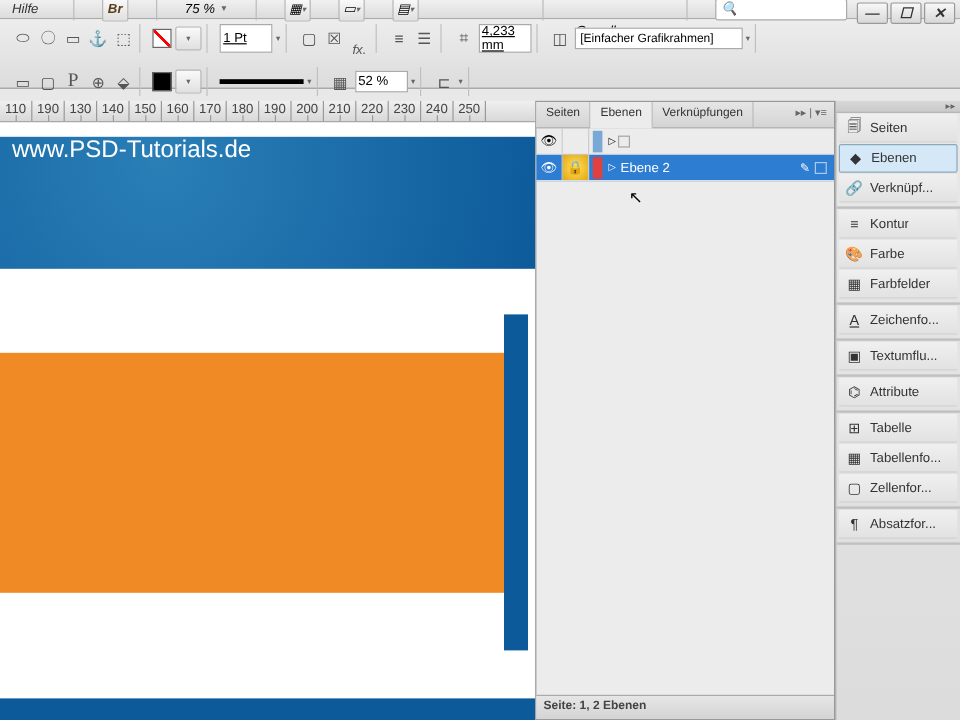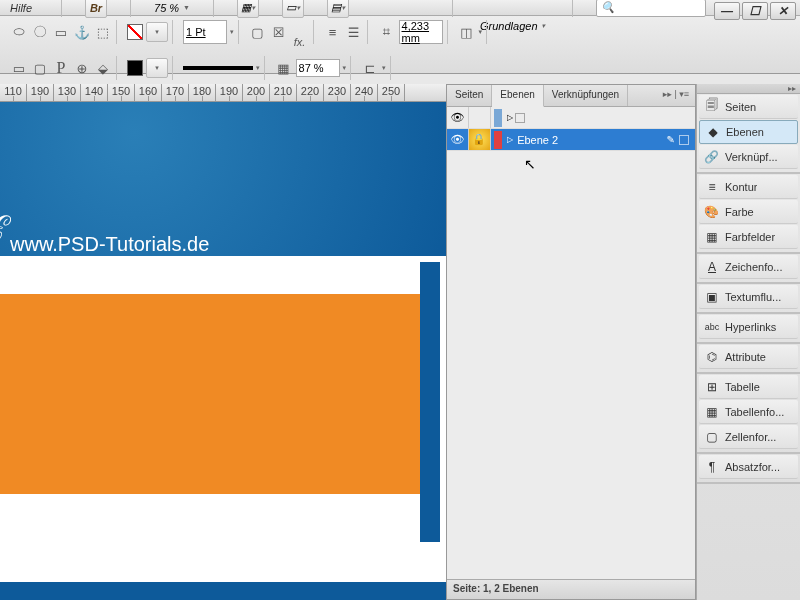--- a/index.html
+++ b/index.html
@@ -26,21 +26,21 @@
 .num-input { width: 44px; height: 24px; background: #fff; border: 1px solid #aaa; padding: 0 2px; display: flex; align-items: center; text-decoration: underline; }
 .pct-input { width: 44px; height: 18px; background: #fff; border: 1px solid #aaa; padding: 0 2px; display: flex; align-items: center; }
 .frame-dd { width: 140px; height: 18px; background: #fff; border: 1px solid #aaa; padding: 0 4px; display: flex; align-items: center; font-size: 10px; }
 .stroke-preview { width: 70px; height: 4px; background: #000; }
 
 .ruler-h { position: absolute; top: 84px; left: 0; right: 0; height: 18px; background: linear-gradient(#f0f0f0,#d8d8d8); border-bottom: 1px solid #999; overflow: hidden; display: flex; font-size: 9px; color: #444; }
 .ruler-h .tick { width: 27px; border-right: 1px solid #999; height: 100%; display: flex; align-items: flex-start; justify-content: center; padding-top: 1px; flex-shrink: 0; position: relative; }
 .ruler-h .tick::after { content: ''; position: absolute; bottom: 0; left: 50%; width: 1px; height: 5px; background: #999; }
 
 .canvas-area { position: absolute; top: 102px; left: 0; width: 448px; bottom: 0; background: #fff; overflow: hidden; }
-.doc-bg { position: absolute; left: 0; top: 0; right: 0; height: 154px; background: radial-gradient(circle at 30% 20%, #2a7fb7, #0d5a9a); display: flex; align-items: flex-end; padding-left: 10px; }
+.doc-bg { position: absolute; left: 0; top: 12px; right: 0; height: 110px; background: radial-gradient(circle at 30% 20%, #2a7fb7, #0d5a9a); display: flex; align-items: flex-start; padding-left: 10px; }
 .doc-url { color: #fff; font-size: 20px; font-family: Verdana, Arial; }
 .doc-logo { position: absolute; left: -18px; top: 100px; width: 50px; height: 50px; color: #fff; font-size: 38px; font-style: italic; font-family: 'Segoe Script', cursive; }
 .doc-orange { position: absolute; left: 0; top: 192px; width: 420px; height: 200px; background: #f08a24; }
 .doc-blue-strip { position: absolute; left: 420px; top: 160px; width: 20px; height: 280px; background: #0d5a9a; }
 .doc-blue-bottom { position: absolute; left: 0; top: 480px; right: 0; height: 50px; background: #0d5a9a; }
 
 .layers-panel { position: absolute; top: 84px; left: 446px; width: 250px; bottom: 0; background: #ececec; border: 1px solid #999; }
 .panel-tabs { height: 22px; background: linear-gradient(#e6e6e6,#d4d4d4); border-bottom: 1px solid #aaa; display: flex; }
 .ptab { padding: 4px 8px; font-size: 10px; color: #333; border-right: 1px solid #bbb; cursor: default; }
 .ptab.active { background: #ececec; border-bottom: 1px solid #ececec; margin-bottom: -1px; }
@@ -131,20 +131,21 @@
   <div class="cb-group">
     <span class="cb-ico">≡</span>
     <span class="cb-ico">☰</span>
   </div>
   <div class="cb-group">
     <span class="cb-ico">⌗</span>
     <div class="num-input">4,233 mm</div>
   </div>
   <div class="cb-group">
     <span class="cb-ico">◫</span>
+    <div class="frame-dd">[Einfacher Grafikrahmen]</div>
     <span class="dd-arrow">▾</span>
   </div>
   <div style="flex-basis:100%;height:0;"></div>
   <div class="cb-group">
     <span class="cb-ico">▭</span>
     <span class="cb-ico">▢</span>
     <span class="cb-ico" style="font-family:serif;font-size:16px;">P</span>
     <span class="cb-ico">⊕</span>
     <span class="cb-ico">⬙</span>
   </div>
@@ -153,21 +154,21 @@
     <div class="tb-btn">
         <span class="dd-arrow">▾</span>
       </div>
   </div>
   <div class="cb-group">
     <span class="stroke-preview"></span>
     <span class="dd-arrow">▾</span>
   </div>
   <div class="cb-group">
     <span class="cb-ico">▦</span>
-    <div class="pct-input">87 %</div>
+    <div class="pct-input">52 %</div>
     <span class="dd-arrow">▾</span>
   </div>
   <div class="cb-group">
     <span class="cb-ico">⊏</span>
     <span class="dd-arrow">▾</span>
   </div>
 </div>
 
 <div class="ruler-h">
   <div class="tick">110</div>
@@ -262,26 +263,20 @@
       </div>
   </div>
   <div class="dock-group">
     <div class="dock-item">
         <span class="dock-ico">▣</span>
         <span class="dock-label">Textumflu...</span>
       </div>
   </div>
   <div class="dock-group">
     <div class="dock-item">
-        <span class="dock-ico" style="font-size:9px;">abc</span>
-        <span class="dock-label">Hyperlinks</span>
-      </div>
-  </div>
-  <div class="dock-group">
-    <div class="dock-item">
         <span class="dock-ico">⌬</span>
         <span class="dock-label">Attribute</span>
       </div>
   </div>
   <div class="dock-group">
     <div class="dock-item">
         <span class="dock-ico">⊞</span>
         <span class="dock-label">Tabelle</span>
       </div>
     <div class="dock-item">

